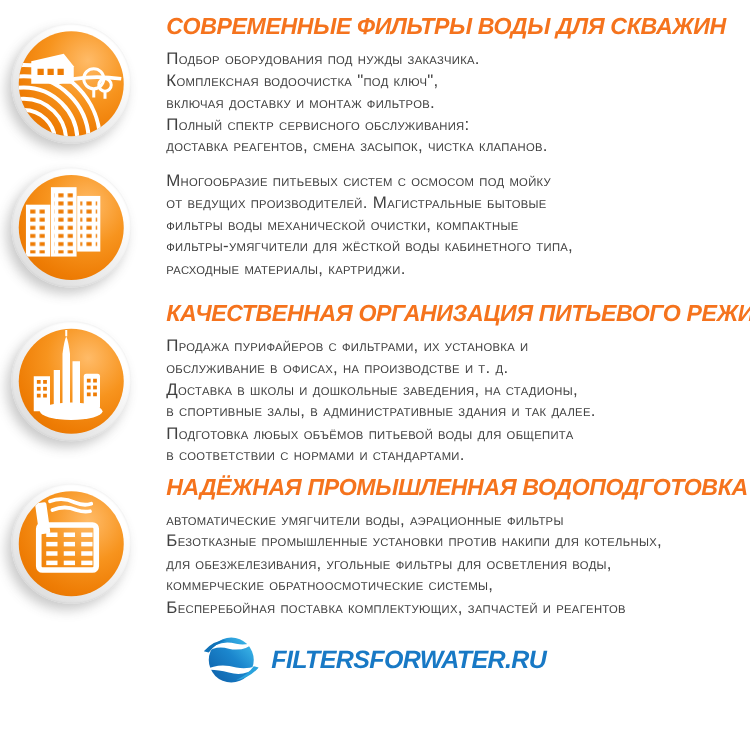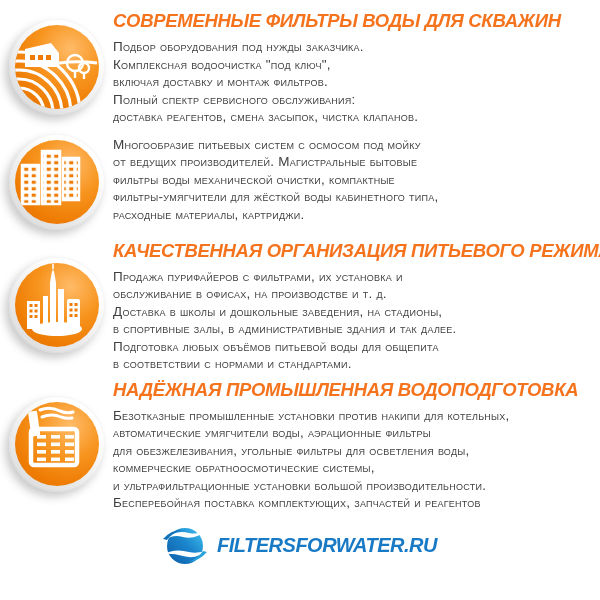--- a/index.html
+++ b/index.html
@@ -1,21 +1,21 @@
 <!DOCTYPE html>
 <html><head>
 <meta charset="utf-8">
 <style>
   html,body { margin:0; padding:0; background:#ffffff; }
   .page {
     width:600px; height:600px; box-sizing:border-box;
     padding-top:8px; overflow:hidden; background:#ffffff;
     font-family:"Liberation Sans", sans-serif;
   }
-  .block { display:flex; margin-bottom:8px; }
+  .block { display:flex; margin-bottom:8px;gap:20px; }
   .block.tight { margin-bottom:4px; }
   .icon-col { flex:0 0 113px; display:flex; justify-content:center; align-items:center; }
   .badge {
     width:96px; height:96px; border-radius:50%; position:relative;
     background:linear-gradient(215deg,#ffffff 25%,#d8d8d8 100%);
     box-shadow:-4px 5px 9px rgba(70,70,70,.28), inset 0 0 2px rgba(0,0,0,.12);
   }
   .badge-inner {
     position:absolute; inset:6px; border-radius:50%; overflow:hidden;
     background:radial-gradient(circle at 66% 28%, #ffbb68 0%, #f7941e 40%, #ee7c04 72%, #dd6e00 100%);
@@ -185,25 +185,24 @@
                 <rect x="36" y="55.5" width="9" height="3.6"></rect>
                 <rect x="50" y="55.5" width="9" height="3.6"></rect>
             </g>
           </svg>
         </div>
       </div>
     </div>
     <div class="txt">
       <h2 class="heading">НАДЁЖНАЯ ПРОМЫШЛЕННАЯ ВОДОПОДГОТОВКА</h2>
       <div>
+        <div class="bline">автоматические умягчители воды, аэрационные фильтры</div>
         <div class="bline">Безотказные промышленные установки против накипи для котельных,</div>
-        <div class="bline">автоматические умягчители воды, аэрационные фильтры</div>
         <div class="bline">для обезжелезивания, угольные фильтры для осветления воды,</div>
         <div class="bline">коммерческие обратноосмотические системы,</div>
-        <div class="bline">и ультрафильтрационные установки большой производительности.</div>
         <div class="bline">Бесперебойная поставка комплектующих, запчастей и реагентов</div>
       </div>
     </div>
   </section>
 
   <footer class="footer">
     <span class="logo-mark">
       <svg viewBox="0 0 44 44">
         <defs>
           <linearGradient id="lgB" x1="0" y1="1" x2="1" y2="0">

